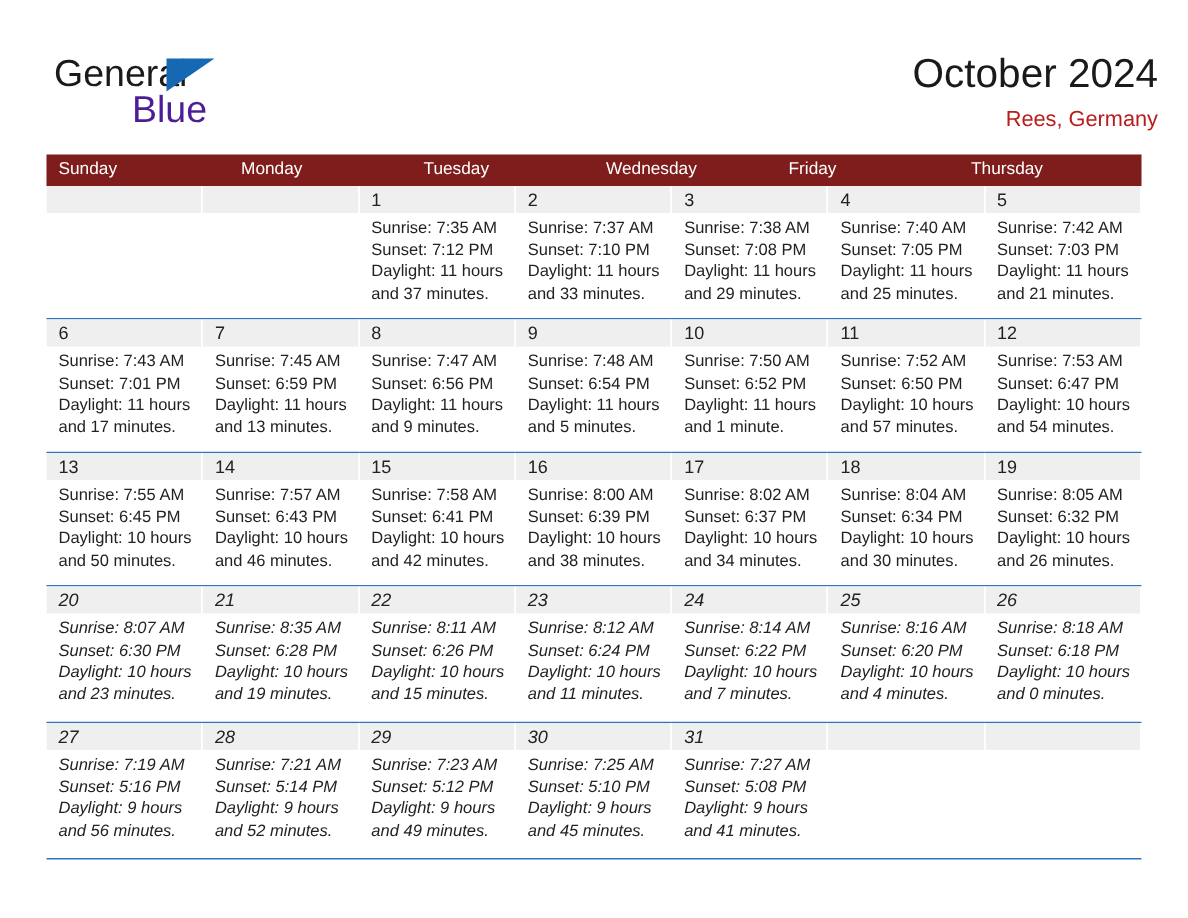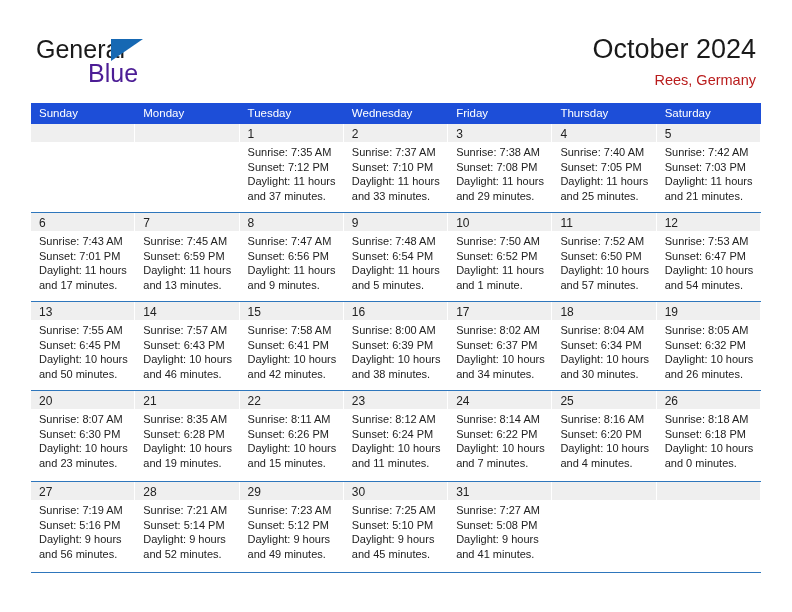--- a/index.html
+++ b/index.html
@@ -61,21 +61,21 @@
     left: 52px;
     top: 24px;
     font-size: 25px;
     color: #4c1d95;
     font-family: "Liberation Sans", sans-serif;
     line-height: 26px;
   }
 
   .title-block {
     position: absolute;
-    right: 36px;
+    right: 20px;
     top: 32px;
     text-align: right;
   }
   .cal-title {
     font-size: 27px;
     color: #1a1a1a;
     line-height: 34px;
     white-space: nowrap;
   }
   .cal-subtitle {
@@ -88,40 +88,40 @@
 
   
   .cal {
     position: absolute;
     left: 31px;
     top: 103px;
     width: 730px;
   }
   .weekhead {
     display: flex;
-    background: #1d4ed8;
+    background: #7f1d1d;
     height: 21px;
   }
   .weekhead .wh {
     flex: 1 1 0;
     color: #ffffff;
     font-size: 11.5px;
     line-height: 21px;
     padding-left: 8px;
     box-sizing: border-box;
     white-space: nowrap;
     overflow: hidden;
   }
   .week {
     display: flex;
     border-top: 1.4px solid #2e76bc;
     height: 88px;
   }
   .week.wk1 { border-top: none; }
-  .week.wk4, .week.wk5 { height: 90px; }
+  .week.wk4, .week.wk5 { height: 90px; font-style: italic; }
   .cell {
     flex: 1 1 0;
     box-sizing: border-box;
     position: relative;
     background: #ffffff;
     border-right: 1px solid #ffffff;
     overflow: hidden;
   }
   .cell .datestrip {
     height: 18px;
@@ -173,21 +173,20 @@
 
   <div class="cal">
 
     <div class="weekhead">
       <div class="wh">Sunday</div>
       <div class="wh">Monday</div>
       <div class="wh">Tuesday</div>
       <div class="wh">Wednesday</div>
       <div class="wh">Friday</div>
       <div class="wh">Thursday</div>
-      <div class="wh">Saturday</div>
     </div>
 
     <div class="week wk1">
       <div class="cell empty">
         <div class="datestrip"><span class="daynum"></span></div>
         <div class="info">
           <div></div>
           <div></div>
           <div></div>
           <div></div>

